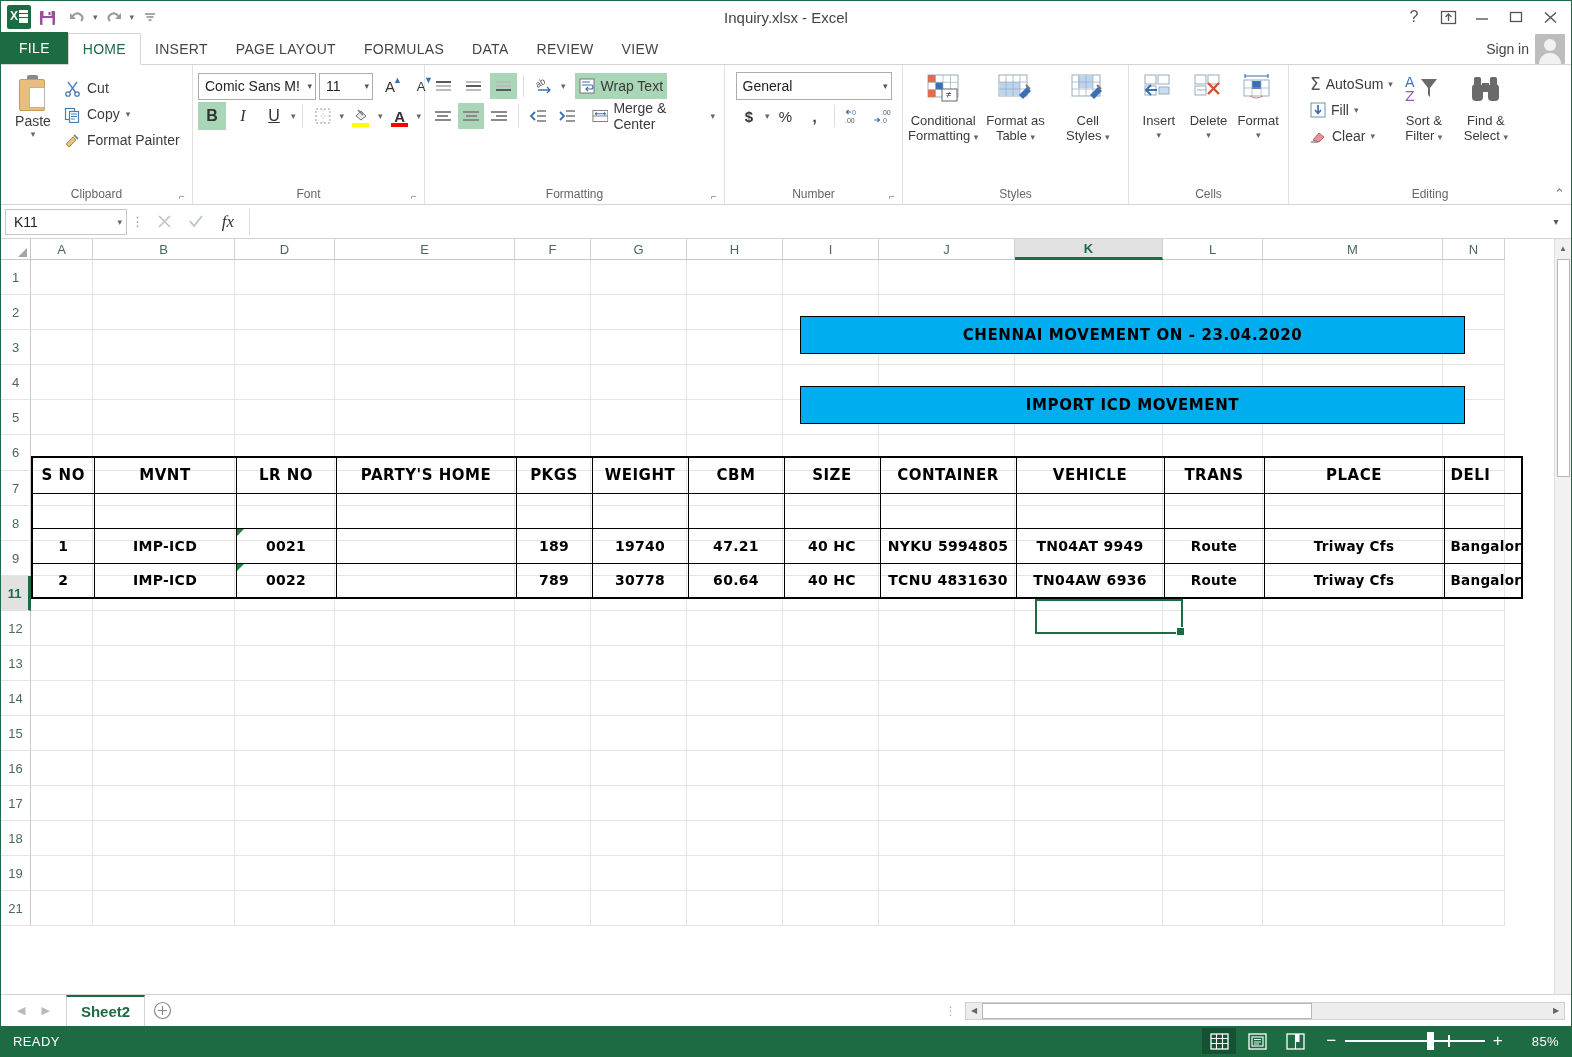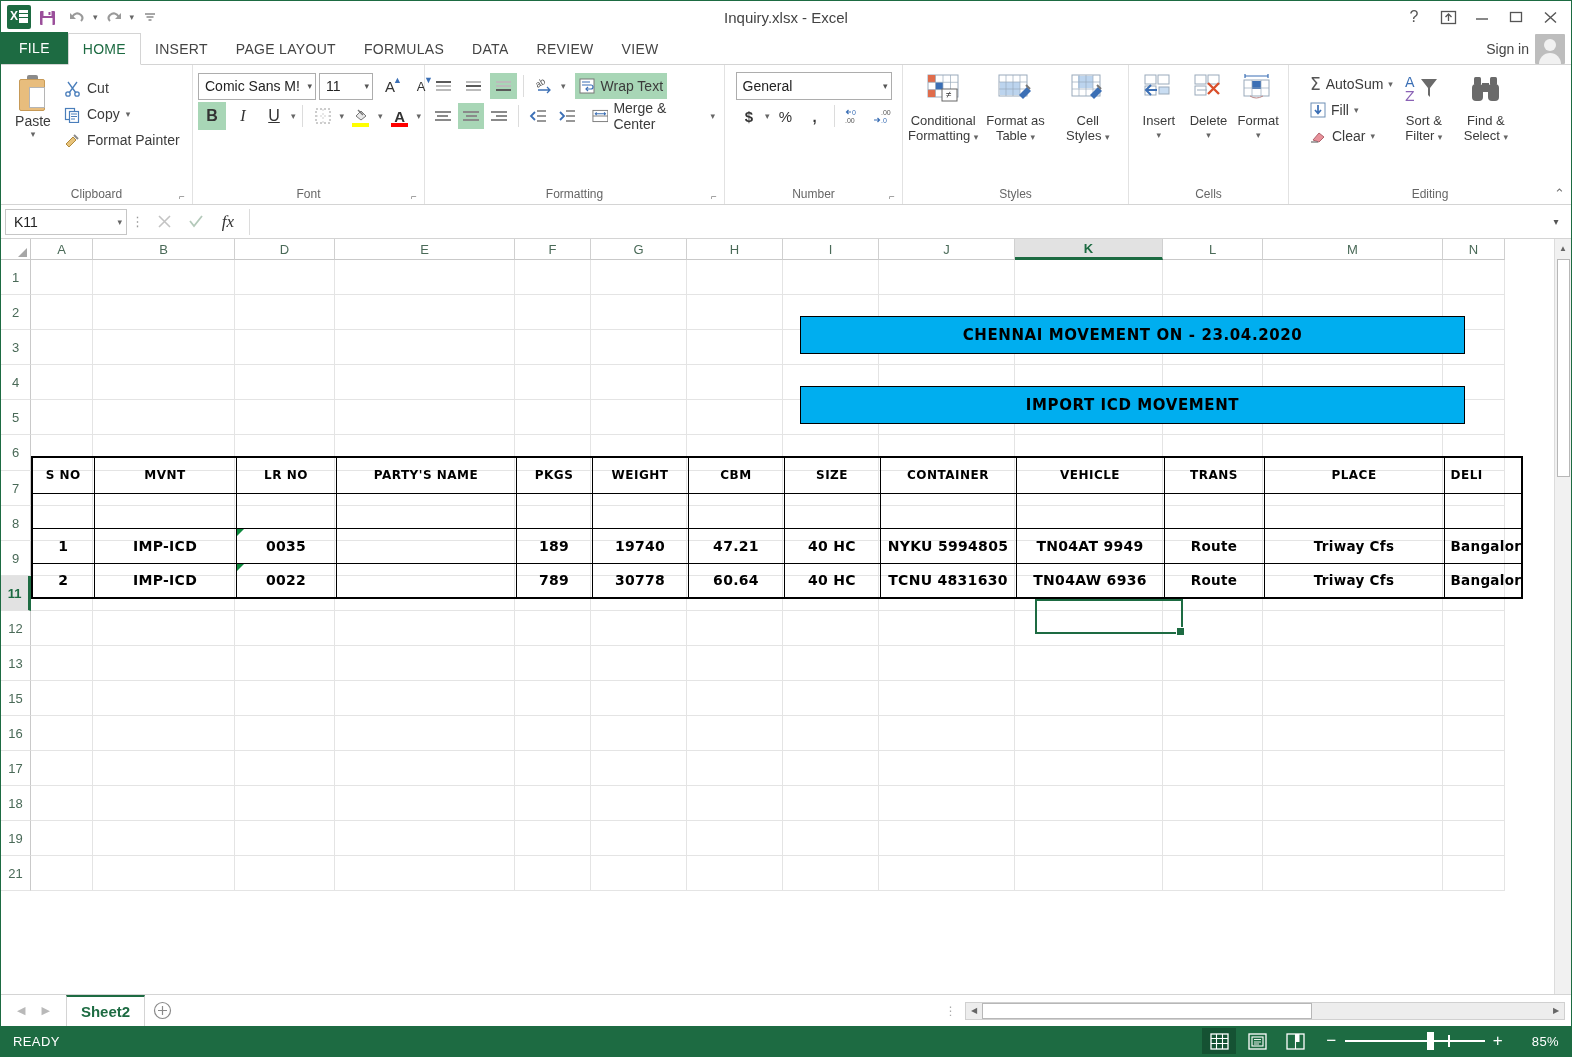--- a/index.html
+++ b/index.html
@@ -250,21 +250,21 @@
     display: flex; align-items: center; justify-content: center;
     font-family: "DejaVu Sans", sans-serif; font-weight: bold;
     font-size: 15px; color: #000; letter-spacing: .6px;
   }
   .tbl { position: absolute; border-collapse: collapse; }
   .tbl td, .tbl th {
     border: 1px solid #000; padding: 0; text-align: center; vertical-align: middle;
     font-family: "DejaVu Sans", sans-serif; font-weight: bold; color: #000;
     white-space: nowrap; overflow: hidden; position: relative;
   }
-  .tbl th { font-size: 12px; letter-spacing: .5px; }
+  .tbl th { font-size: 15px; letter-spacing: .5px; }
   .tbl td { font-size: 14px; letter-spacing: .3px; }
   .tbl td.small { font-size: 13.5px; }
   .errtri { position:absolute; left:0; top:0;
             border-left: 7px solid #0e8a3e; border-bottom: 7px solid transparent; }
   .redacted {
     background: linear-gradient(180deg,#f4f4f4 0%,#e2e2e2 20%,#cfcfcf 50%,#e2e2e2 80%,#f4f4f4 100%);
     filter: blur(3px); width: 86%; height: 17px; margin: 0 auto; border-radius: 3px;
   }
 
   .selbox {
@@ -1010,20 +1010,36 @@
             <div class="cell" style="width: 96px;"></div>
             <div class="cell" style="width: 96px;"></div>
             <div class="cell" style="width: 96px;"></div>
             <div class="cell" style="width: 136px;"></div>
             <div class="cell" style="width: 148px;"></div>
             <div class="cell" style="width: 100px;"></div>
             <div class="cell" style="width: 180px;"></div>
             <div class="cell" style="width: 62px;"></div>
           </div>
           <div class="bodyrow" style="height: 35px;">
+            <div class="rowhead">14</div>
+            <div class="cell" style="width: 62px;"></div>
+            <div class="cell" style="width: 142px;"></div>
+            <div class="cell" style="width: 100px;"></div>
+            <div class="cell" style="width: 180px;"></div>
+            <div class="cell" style="width: 76px;"></div>
+            <div class="cell" style="width: 96px;"></div>
+            <div class="cell" style="width: 96px;"></div>
+            <div class="cell" style="width: 96px;"></div>
+            <div class="cell" style="width: 136px;"></div>
+            <div class="cell" style="width: 148px;"></div>
+            <div class="cell" style="width: 100px;"></div>
+            <div class="cell" style="width: 180px;"></div>
+            <div class="cell" style="width: 62px;"></div>
+          </div>
+          <div class="bodyrow" style="height: 35px;">
             <div class="rowhead">15</div>
             <div class="cell" style="width: 62px;"></div>
             <div class="cell" style="width: 142px;"></div>
             <div class="cell" style="width: 100px;"></div>
             <div class="cell" style="width: 180px;"></div>
             <div class="cell" style="width: 76px;"></div>
             <div class="cell" style="width: 96px;"></div>
             <div class="cell" style="width: 96px;"></div>
             <div class="cell" style="width: 96px;"></div>
             <div class="cell" style="width: 136px;"></div>
@@ -1121,21 +1137,21 @@
         <div class="banner" style="left:769px; top:126px; width:665px; height:38px;">
           <span>IMPORT ICD MOVEMENT</span>
         </div>
 
         <table class="tbl" style="left:0px; top:196px; border:2px solid #000;">
           <tbody>
               <tr style="height:36px;">
             <th style="width:62px">S NO</th>
             <th style="width:142px">MVNT</th>
             <th style="width:100px">LR NO</th>
-            <th style="width:180px">PARTY'S NAME</th>
+            <th style="width:180px">PARTY'S HOME</th>
             <th style="width:76px">PKGS</th>
             <th style="width:96px">WEIGHT</th>
             <th style="width:96px">CBM</th>
             <th style="width:96px">SIZE</th>
             <th style="width:136px">CONTAINER</th>
             <th style="width:148px">VEHICLE</th>
             <th style="width:100px">TRANS</th>
             <th style="width:180px">PLACE</th>
             <th style="width:62px;text-align:left;padding-left:6px;">DELI</th>
           </tr>
@@ -1150,21 +1166,21 @@
                 <td></td>
             <td></td>
                 <td></td>
             <td></td>
                 <td></td>
             <td></td>
           </tr>
           <tr style="height:35px;">
             <td>1</td>
             <td>IMP-ICD</td>
-            <td><span class="errtri"></span><span>0035</span></td>
+            <td><span class="errtri"></span><span>0021</span></td>
             <td><span class="redacted"></span></td>
             <td>189</td>
             <td>19740</td>
             <td>47.21</td>
             <td>40 HC</td>
             <td>NYKU 5994805</td>
             <td>TN04AT 9949</td>
             <td class="small">Route</td>
             <td class="small">Triway Cfs</td>
             <td class="small" style="text-align:left;padding-left:6px;">Bangalor</td>

